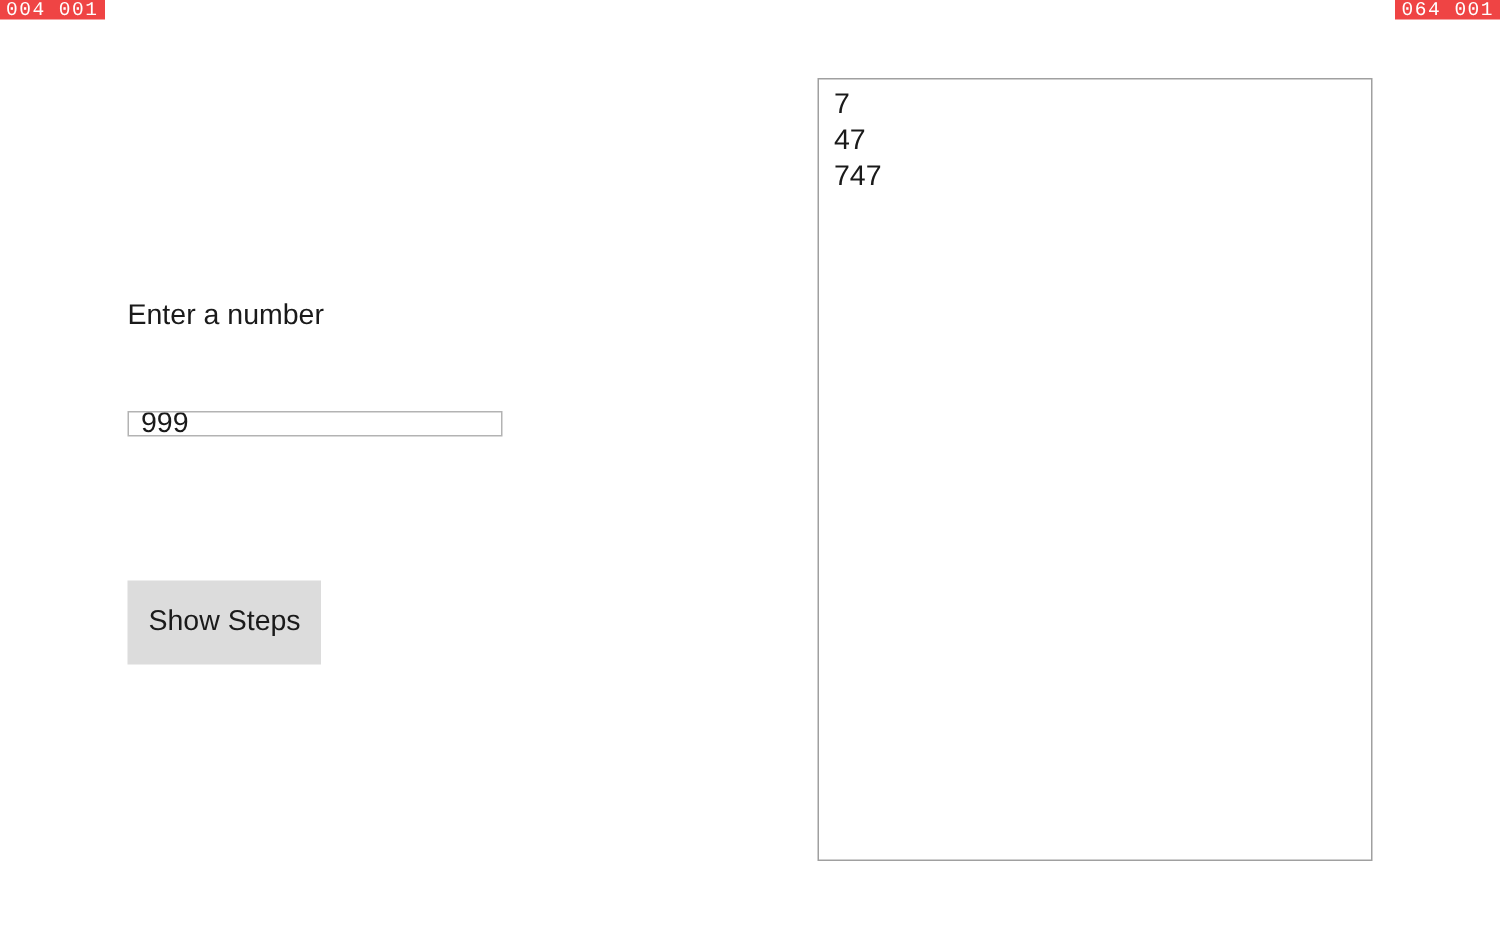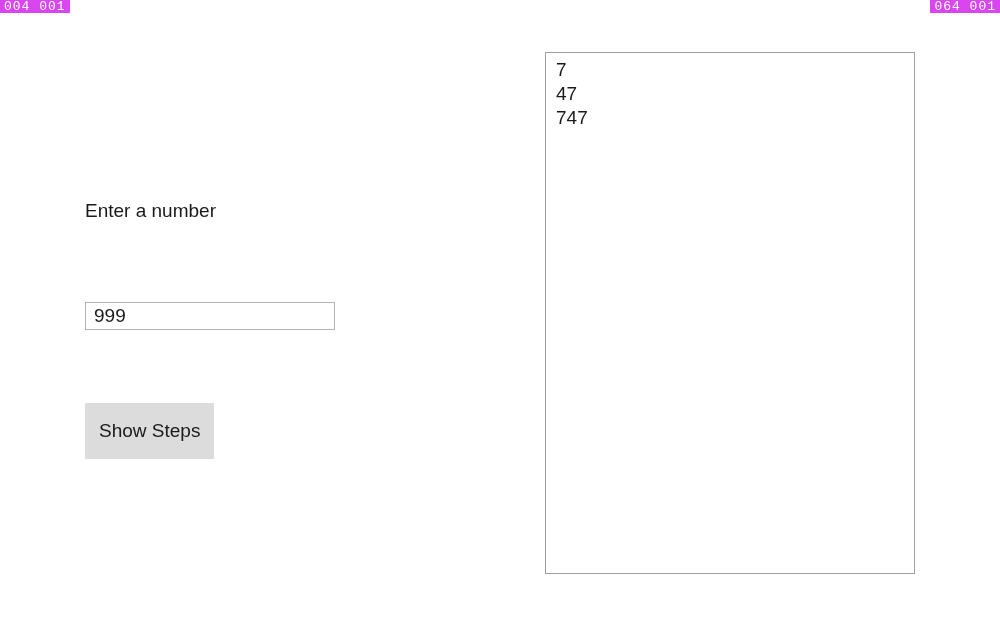--- a/index.html
+++ b/index.html
@@ -7,52 +7,52 @@
       width: 1000px;
       height: 625px;
       font-family: "Segoe UI", Arial, sans-serif;
       background: #ffffff;
       position: relative;
       overflow: hidden;
     }
     .counter-left, .counter-right {
       position: absolute;
       top: 0;
-      background: #d946ef;
+      background: #ef4444;
       color: #ffffff;
       font-family: "Consolas", "Courier New", monospace;
       font-size: 13px;
       padding: 0 4px;
       height: 13px;
       line-height: 13px;
       letter-spacing: 1px;
     }
     .counter-left { left: 0; }
     .counter-right { right: 0; text-align: right; }
     .left-panel {
       position: absolute;
       left: 85px;
       top: 200px;
       width: 350px;
     }
     .label {
       font-size: 19px;
       color: #1a1a1a;
-      margin-bottom: 80px;
+      margin-bottom: 52px;
       font-weight: 400;
     }
     .number-input {
       width: 250px;
-      height: 28px;
+      height: 17px;
       border: 1px solid #b3b3b3;
       font-size: 19px;
       padding: 2px 8px;
       font-family: inherit;
       color: #1a1a1a;
-      margin-bottom: 73px;
+      margin-bottom: 96px;
       display: block;
       outline: none;
     }
     .show-button {
       background: #dcdcdc;
       border: none;
       font-size: 19px;
       font-family: inherit;
       color: #1a1a1a;
       padding: 17px 14px;

